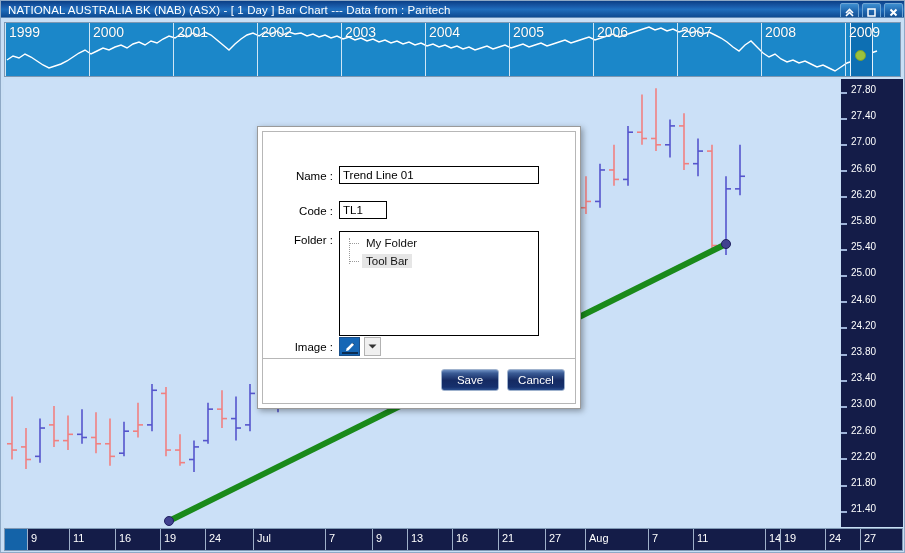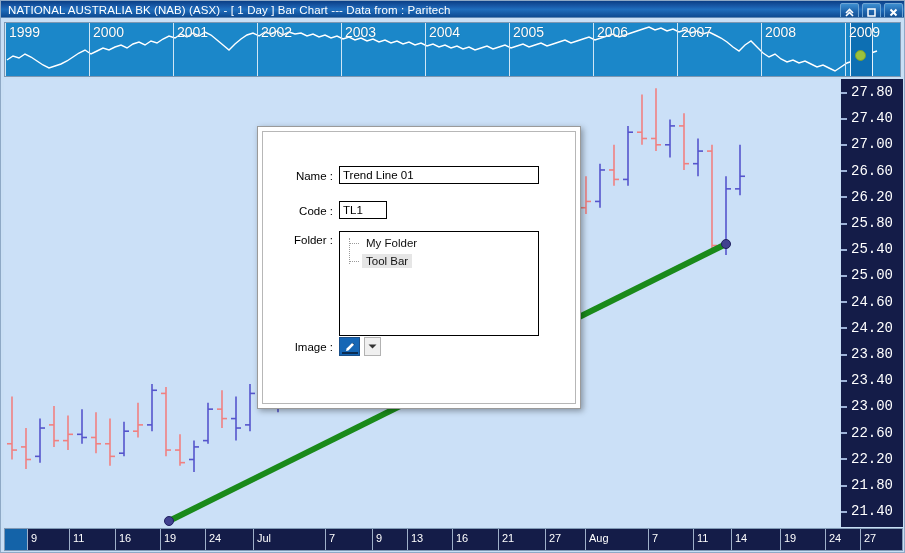--- a/index.html
+++ b/index.html
@@ -37,22 +37,22 @@
   
   .plot{position:absolute;left:3px;top:78px;width:836px;height:448px;
     background:#cbe0f7;overflow:hidden;}
   .plot svg{display:block;}
 
   
   .priceaxis{position:absolute;left:840px;top:78px;width:62px;height:448px;
     background:#141c48;overflow:hidden;}
   .ptick{position:absolute;left:0;width:100%;height:1px;}
   .ptick i{position:absolute;left:0;top:-0.5px;width:6px;height:2px;background:#9fb4d8;}
-  .ptick b{position:absolute;left:10px;top:-8px;color:#fff;font-size:14px;
-    font-weight:normal;font-family:Liberation Mono, monospace;}
+  .ptick b{position:absolute;left:10px;top:-8px;color:#fff;font-size:10px;
+    font-weight:normal;}
 
   
   .dateaxis{position:absolute;left:3px;top:527px;width:899px;height:23px;
     background:#141c48;border:1px solid #8099b5;box-sizing:border-box;overflow:hidden;}
   .dtick{position:absolute;top:0;bottom:0;border-left:1px solid #9fb0c9;
     box-sizing:border-box;}
   .dtick span{position:absolute;left:3px;top:3px;color:#fff;font-size:11px;}
   .dblock{position:absolute;left:0;top:0;width:22px;bottom:0;background:#1463a8;}
 
   
@@ -550,21 +550,21 @@
         </div>
         <div class="dtick" style="left: 580px; width: 63px;">
           <span>Aug</span>
         </div>
         <div class="dtick" style="left: 643px; width: 45px;">
           <span>7</span>
         </div>
         <div class="dtick" style="left: 688px; width: 42px;">
           <span>11</span>
         </div>
-        <div class="dtick" style="left: 726px; width: 45px;">
+        <div class="dtick" style="left: 760px; width: 45px;">
           <span>14</span>
         </div>
         <div class="dtick" style="left: 775px; width: 45px;">
           <span>19</span>
         </div>
         <div class="dtick" style="left: 820px; width: 35px;">
           <span>24</span>
         </div>
         <div class="dtick" style="left: 855px; width: 42px;">
           <span>27</span>
@@ -603,17 +603,21 @@
           <span class="ul"></span>
         </div>
         <div class="ddbtn" style="left:101px;top:183px;">
           <svg width="9" height="7" viewBox="0 0 9 7">
               <path d="M0.5 1.5 L4.5 5.5 L8.5 1.5 Z" fill="#333"></path>
             </svg>
         </div>
 
       </div>
 
+      <div class="dlg-foot">
+        <div class="btn" style="left:178px;">Save</div>
+        <div class="btn" style="left:244px;">Cancel</div>
+      </div>
 
     </div>
   </div>
 
 </div>
 
 </body></html>

